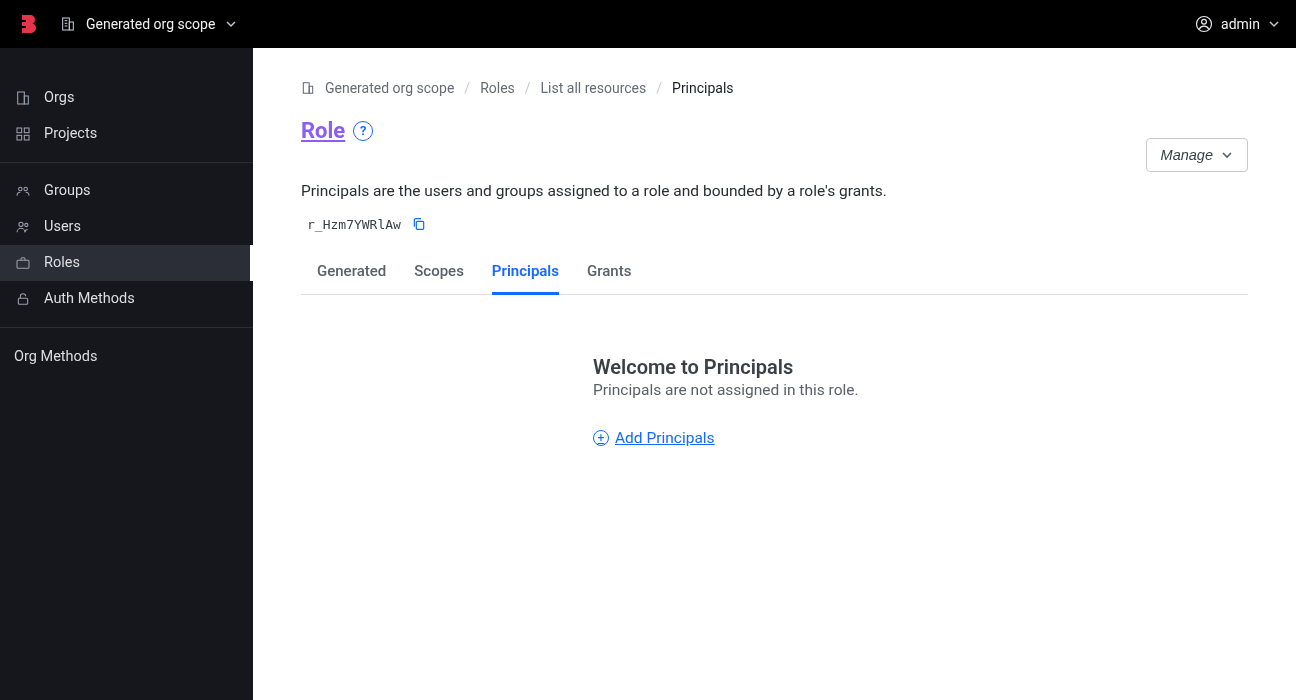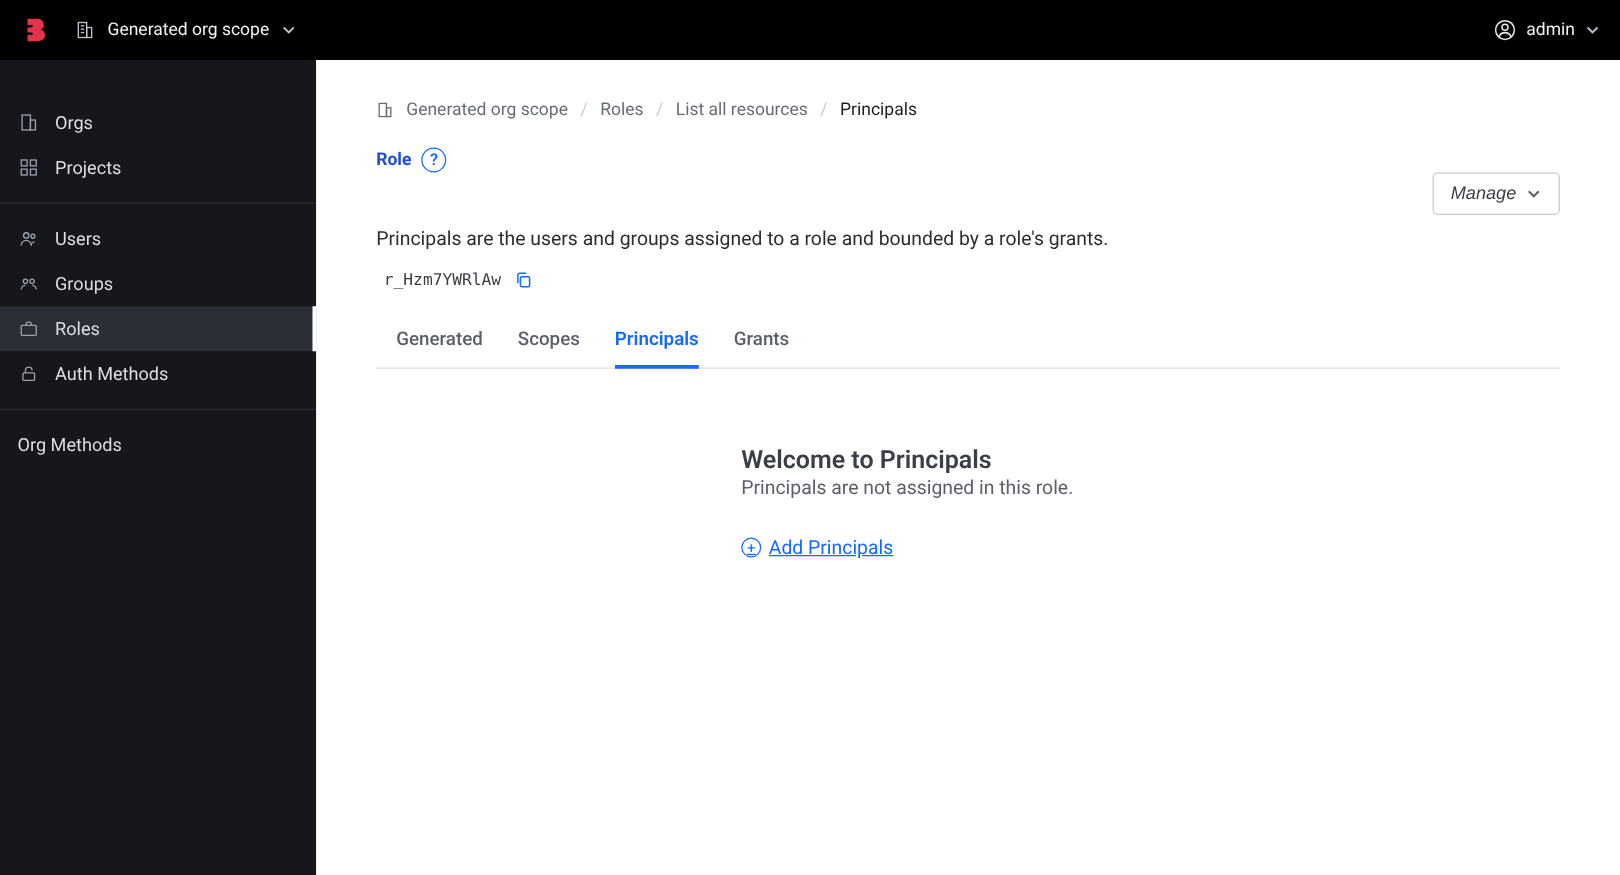--- a/index.html
+++ b/index.html
@@ -46,21 +46,21 @@
     .sidebar {
       width: 253px;
       background: #15171c;
       color: #dcdee3;
       display: flex; flex-direction: column;
       font-size: 14.5px;
       padding-top: 28px;
     }
     .nav-group { padding: 4px 0; }
     .nav-item {
-      display: flex; align-items: center; gap: 12px;
+      display: flex; align-items: flex-start; gap: 12px;
       padding: 9px 14px;
       cursor: pointer;
       color: #dcdee3;
     }
     .nav-item .nicon { width: 18px; height: 18px; display:flex; align-items:center; justify-content:center; color:#9aa0aa; }
     .nav-item.active {
       background: #2b2e36;
       border-right: 3px solid #fff;
     }
     .nav-divider {
@@ -88,21 +88,21 @@
     .breadcrumb .sep { color: #c7cad0; }
     .breadcrumb a { color: #666c76; text-decoration: none; cursor: pointer; }
     .breadcrumb .current { color: #1a1d23; }
     .breadcrumb .bicon { color:#666c76; display:flex; align-items:center; }
 
     .page-header {
       display: flex; justify-content: space-between; align-items: flex-start;
       margin-bottom: 10px;
     }
     .title-row { display:flex; align-items:center; gap:8px; }
-    .page-title { font-size: 14px; font-weight: 700; color: #1d4ed8; }
+    .page-title { font-size: 22px; font-weight: 700; color: #8b5cf6; text-decoration: underline; }
     .help-icon {
       width: 20px; height: 20px; border: 1.5px solid #1469ff; border-radius: 50%;
       display:flex; align-items:center; justify-content:center;
       color:#1469ff; font-size:13px; font-weight:600; cursor:pointer;
     }
     .manage-btn {
       display:flex; align-items:center; gap:8px;
       border: 1px solid #c7cad0; border-radius:4px;
       padding: 8px 14px; font-size:14.5px; color:#3a3e46;
       background:#fff; cursor:pointer;
@@ -241,38 +241,38 @@
         <span>Projects</span>
       </div>
     </div>
 
     <div class="nav-divider"></div>
 
     <div class="nav-group">
       <div class="nav-item">
         <span class="nicon">
           <svg width="16" height="16" viewBox="0 0 24 24" fill="none" stroke="currentColor" stroke-width="1.6">
+            <circle cx="8" cy="9" r="2.6"></circle>
+              <circle cx="16" cy="9" r="2.6"></circle>
+            <path d="M3 19c0-2.8 2.2-5 5-5"></path>
+              <path d="M21 19c0-2.8-2.2-5-5-5"></path>
+          </svg>
+        </span>
+        <span>Groups</span>
+      </div>
+      <div class="nav-item">
+        <span class="nicon">
+          <svg width="16" height="16" viewBox="0 0 24 24" fill="none" stroke="currentColor" stroke-width="1.6">
             <circle cx="9" cy="8" r="3.2"></circle>
               <path d="M3 20c0-3.3 2.7-6 6-6s6 2.7 6 6"></path>
             <circle cx="17" cy="9" r="2.4"></circle>
               <path d="M15 20c0-2.3 1.8-4.2 4-4.2"></path>
           </svg>
         </span>
         <span>Users</span>
-      </div>
-      <div class="nav-item">
-        <span class="nicon">
-          <svg width="16" height="16" viewBox="0 0 24 24" fill="none" stroke="currentColor" stroke-width="1.6">
-            <circle cx="8" cy="9" r="2.6"></circle>
-              <circle cx="16" cy="9" r="2.6"></circle>
-            <path d="M3 19c0-2.8 2.2-5 5-5"></path>
-              <path d="M21 19c0-2.8-2.2-5-5-5"></path>
-          </svg>
-        </span>
-        <span>Groups</span>
       </div>
       <div class="nav-item active">
         <span class="nicon">
           <svg width="16" height="16" viewBox="0 0 24 24" fill="none" stroke="currentColor" stroke-width="1.6">
             <rect x="3" y="8" width="18" height="12" rx="1.5"></rect>
             <path d="M9 8V6a2 2 0 0 1 2-2h2a2 2 0 0 1 2 2v2"></path>
           </svg>
         </span>
         <span>Roles</span>
       </div>

